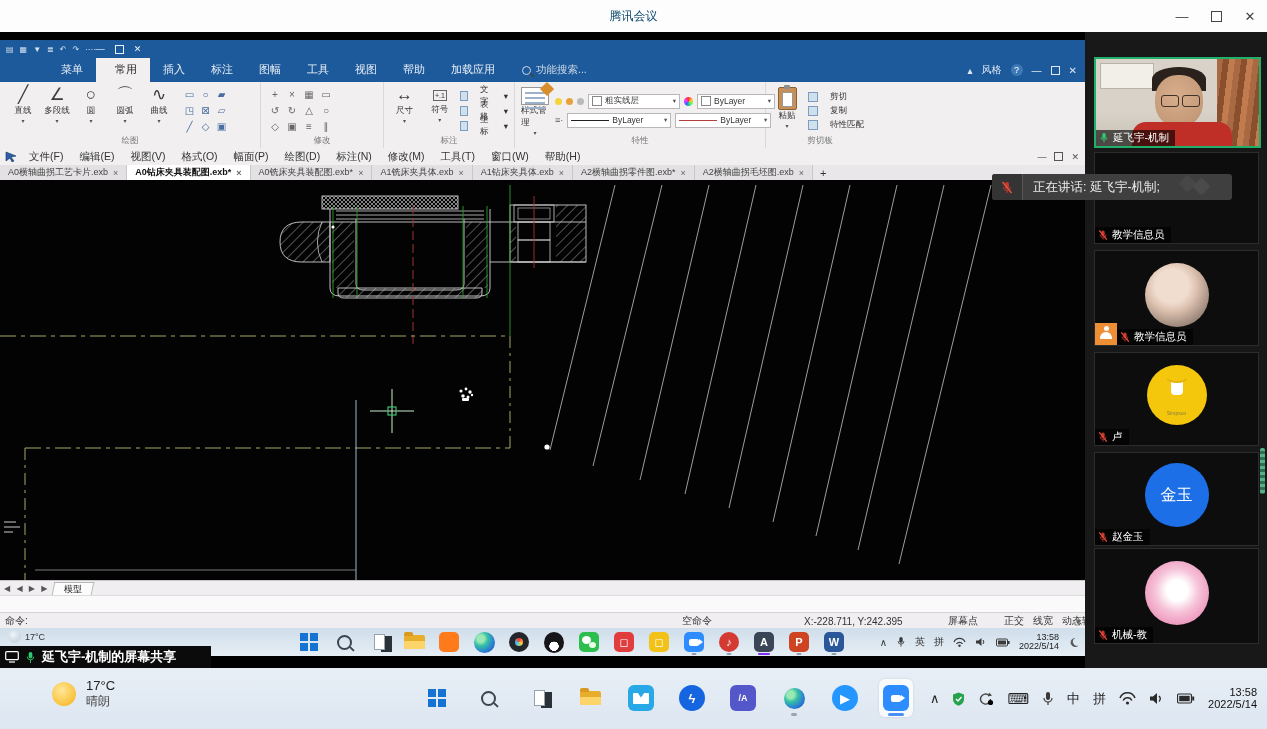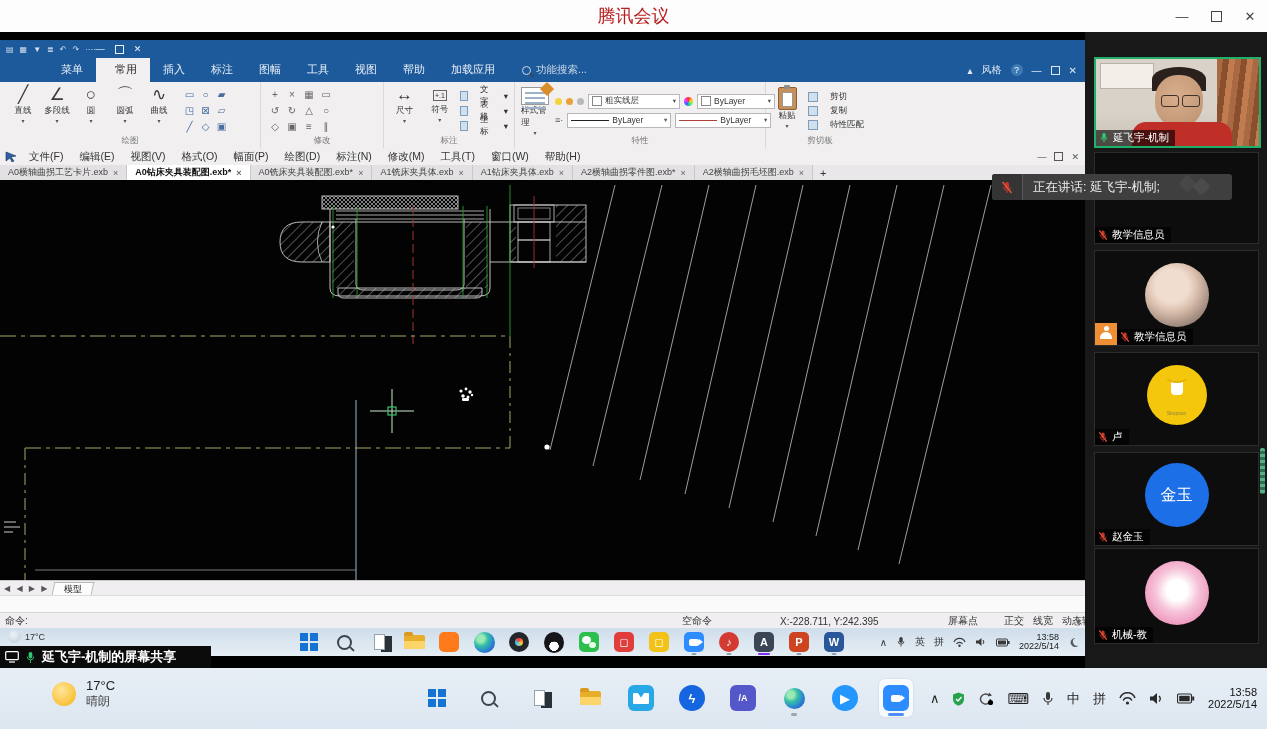--- a/index.html
+++ b/index.html
@@ -3,21 +3,21 @@
 <meta charset="utf-8">
 <style>
   html,body{margin:0;padding:0;background:#000;}
   body{width:1267px;height:729px;position:relative;overflow:hidden;
        font-family:"Liberation Sans","DejaVu Sans",sans-serif;
        -webkit-font-smoothing:antialiased;}
   .abs{position:absolute;}
 
   
   #mt-titlebar{left:0;top:0;width:1267px;height:32px;background:#fdfdfd;border-bottom:1px solid #e6e6e6;}
-  #mt-title{width:100%;text-align:center;line-height:32px;font-size:18px;color:#b91c1c;}
+  #mt-title{width:100%;text-align:center;line-height:32px;font-size:12px;color:#0c4a6e;}
   .wctl{position:absolute;top:0;height:32px;width:34px;display:flex;align-items:center;justify-content:center;color:#444;font-size:13px;cursor:default;}
   .winbox{display:inline-block;width:9px;height:9px;border:1.2px solid #444;}
   .winbox.sm{width:7px;height:7px;border-color:currentColor;}
 
   
   #share{left:0;top:32px;width:1085px;height:636px;background:#000;}
 
   
   #cad-titlebar{left:0;top:8px;width:1085px;height:18px;background:#1d5a9b;color:#e9f0f8;display:flex;align-items:center;}
   #qat{display:flex;gap:6px;margin-left:6px;font-size:8px;opacity:.9;}
@@ -532,21 +532,21 @@
   <div class="abs" id="modelbar">
     <span style="margin-left:4px;letter-spacing:2px;">◀ ◀ ▶ ▶</span>
     <div id="modeltab"><span>模型</span></div>
   </div>
 
   <div class="abs" id="cmdline"></div>
 
   <div class="abs" id="statusbar">
     <span class="sp" style="left:5px;">命令:</span>
     <span class="sp" style="left:682px;">空命令</span>
-    <span class="sp" style="left:780px;">X:-228.711, Y:242.395</span>
+    <span class="sp" style="left:804px;">X:-228.711, Y:242.395</span>
     <span class="sp" style="left:948px;">屏幕点</span>
     <span class="sp" id="toggles" style="left:1004px;display:flex;gap:9px;">
         <span>正交</span>
         <span>线宽</span>
         <span>动态输入</span>
         <span>智能</span>
       </span>
     <span class="sp" style="left:1076px;color:#666;">▾</span>
   </div>
 

